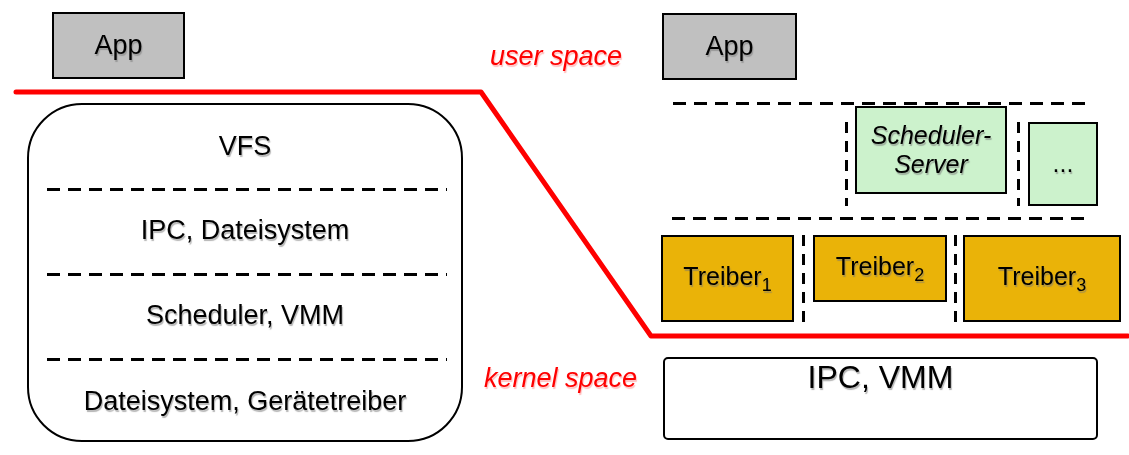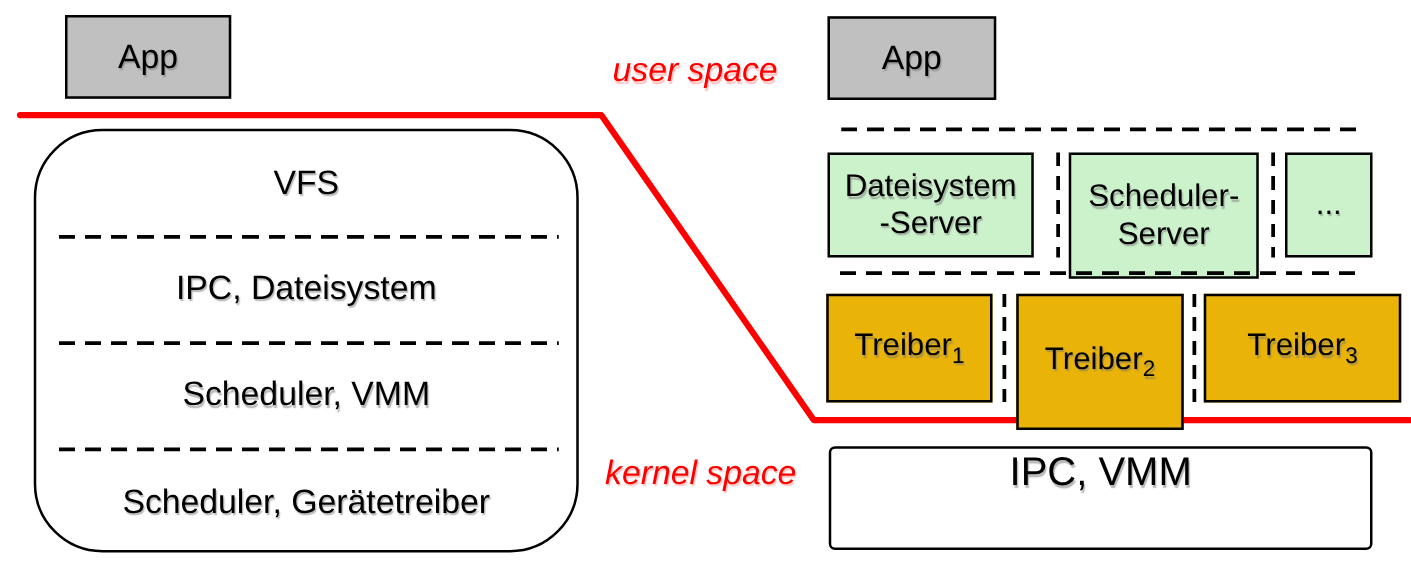--- a/index.html
+++ b/index.html
@@ -78,47 +78,45 @@
     <span>App</span>
   </div>
 
   <div class="abs round-box mono-box" style="left:27px; top:103px; width:436px; height:339px;">
     <div class="layer shadowtext" style="top:0; height:83px;">VFS</div>
     <div class="abs hdash" style="left:18px; top:83px; width:400px;"></div>
     <div class="layer shadowtext" style="top:83px; height:85px;">IPC, Dateisystem</div>
     <div class="abs hdash" style="left:18px; top:168px; width:400px;"></div>
     <div class="layer shadowtext" style="top:168px; height:85px;">Scheduler, VMM</div>
     <div class="abs hdash" style="left:18px; top:253px; width:400px;"></div>
-    <div class="layer shadowtext" style="top:253px; height:86px;">Scheduler, Gerätetreiber</div>
+    <div class="layer shadowtext" style="top:253px; height:86px;">Dateisystem, Gerätetreiber</div>
   </div>
 
   <div class="abs space-label" style="left:490px; top:41px;">user space</div>
   <div class="abs space-label" style="left:484px; top:363px;">kernel space</div>
 
   <div class="abs box app-box shadowtext" style="left:662px; top:13px; width:135px; height:67px;">
     <span>App</span>
   </div>
 
   <div class="abs hdash" style="left:673px; top:102px; width:414px;"></div>
 
-  <div class="abs box green-box shadowtext" style="left:662px; top:122px; width:165px; height:84px;">Dateisystem
--Server</div>
   <div class="abs vdash" style="left:845px; top:122px; height:84px;"></div>
-  <div class="abs box green-box shadowtext" style="left:855px; top:122px; width:152px; height:101px;">Scheduler-
+  <div class="abs box green-box shadowtext" style="left:855px; top:106px; width:152px; height:88px;font-style:italic;">Scheduler-
 Server</div>
   <div class="abs vdash" style="left:1017px; top:122px; height:84px;"></div>
   <div class="abs box green-box shadowtext" style="left:1028px; top:122px; width:70px; height:84px;">...</div>
 
   <div class="abs hdash" style="left:672px; top:217px; width:413px;"></div>
 
   <div class="abs box orange-box shadowtext" style="left:661px; top:235px; width:133px; height:87px;">
     <span><span>Treiber</span><span class="subnum">1</span></span>
   </div>
   <div class="abs vdash" style="left:802px; top:235px; height:87px;"></div>
-  <div class="abs box orange-box shadowtext" style="left:813px; top:235px; width:134px; height:109px;">
+  <div class="abs box orange-box shadowtext" style="left:813px; top:235px; width:134px; height:67px;">
     <span><span>Treiber</span><span class="subnum">2</span></span>
   </div>
   <div class="abs vdash" style="left:954px; top:235px; height:87px;"></div>
   <div class="abs box orange-box shadowtext" style="left:963px; top:235px; width:158px; height:87px;">
     <span><span>Treiber</span><span class="subnum">3</span></span>
   </div>
 
   <div class="abs round-box ipc-box shadowtext" style="left:663px; top:357px; width:435px; height:83px;">
     <span>IPC, VMM</span>
   </div>

